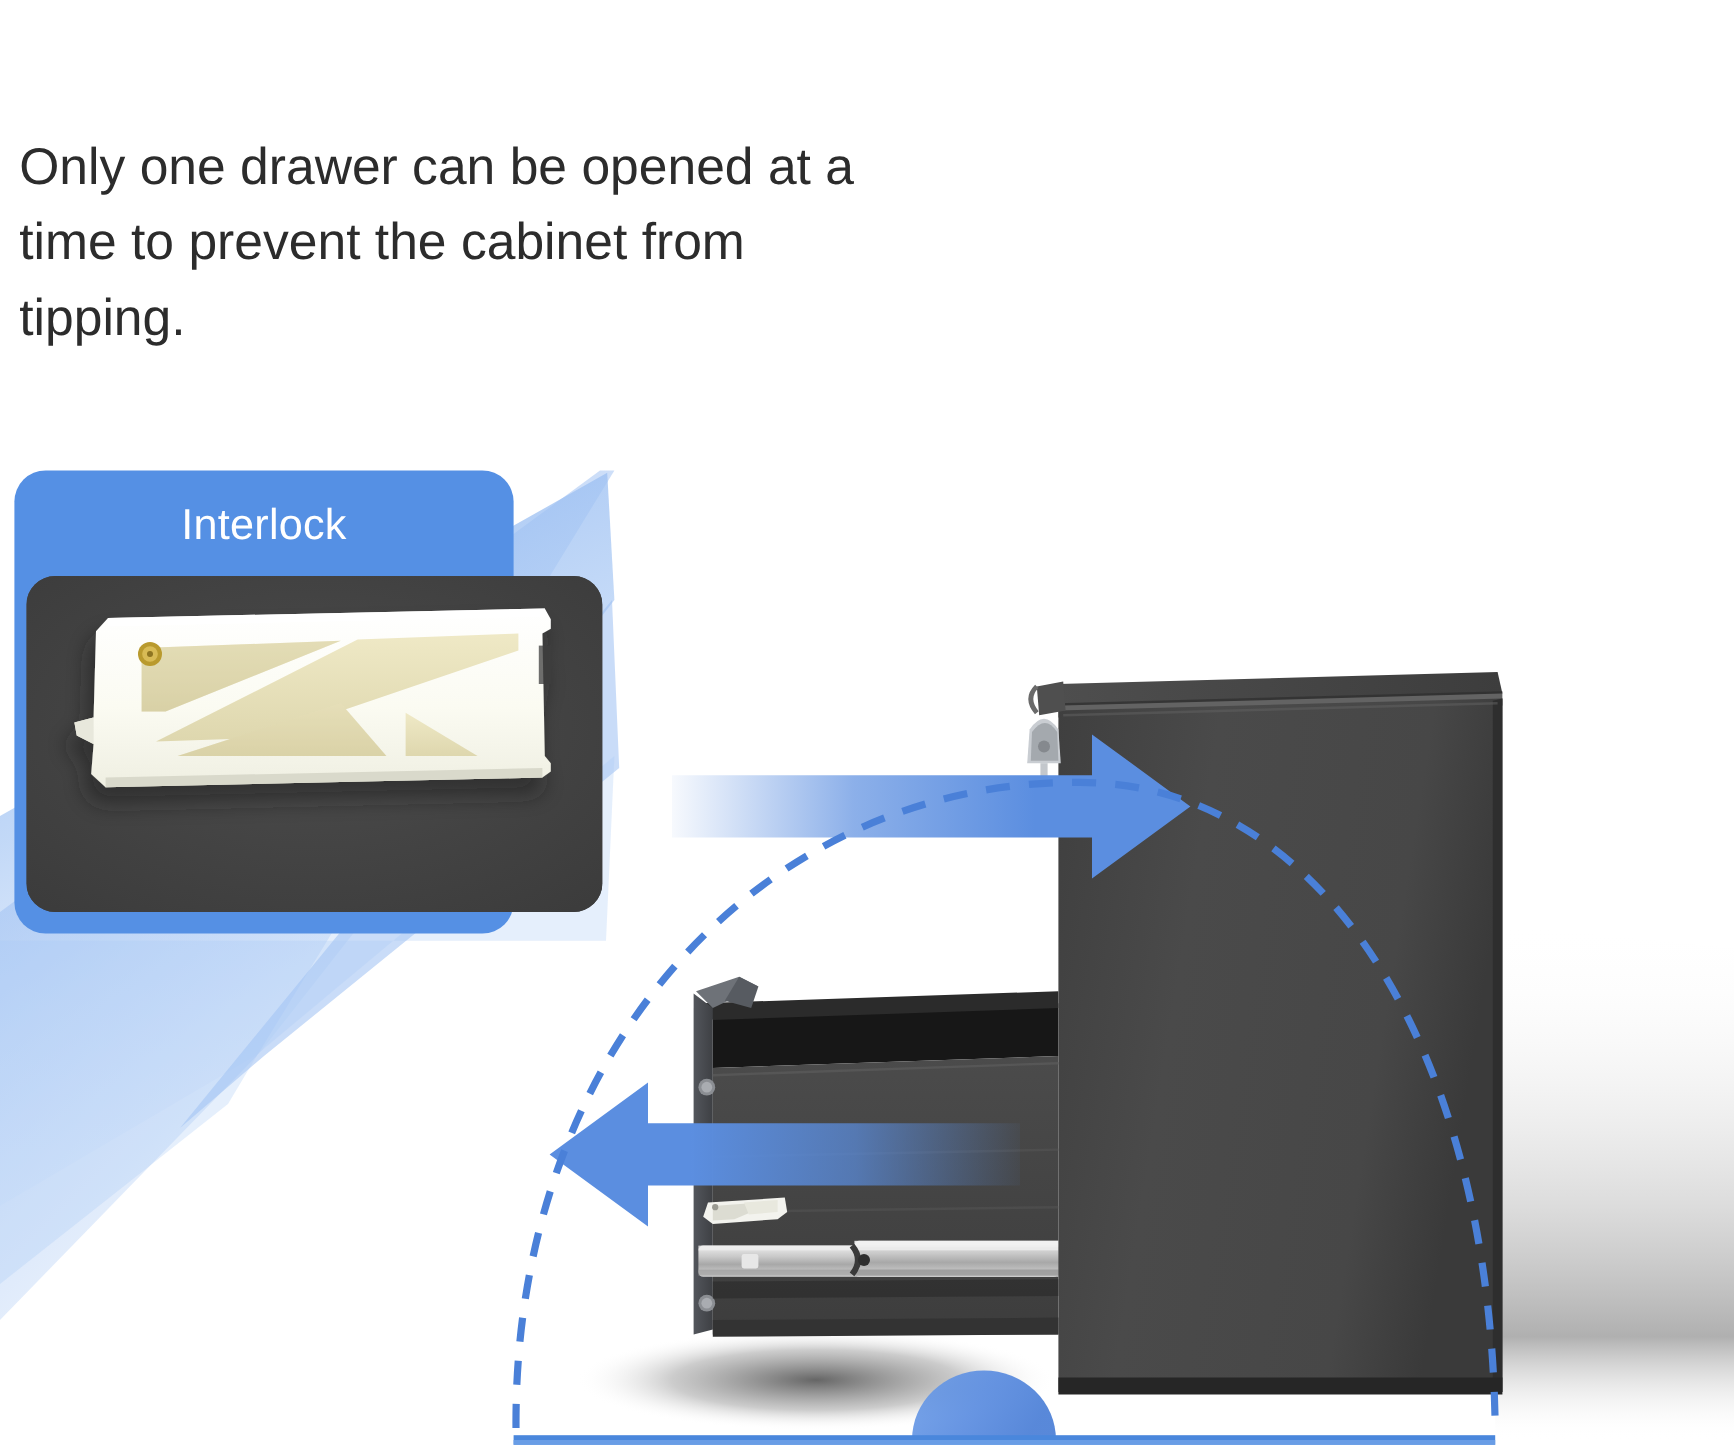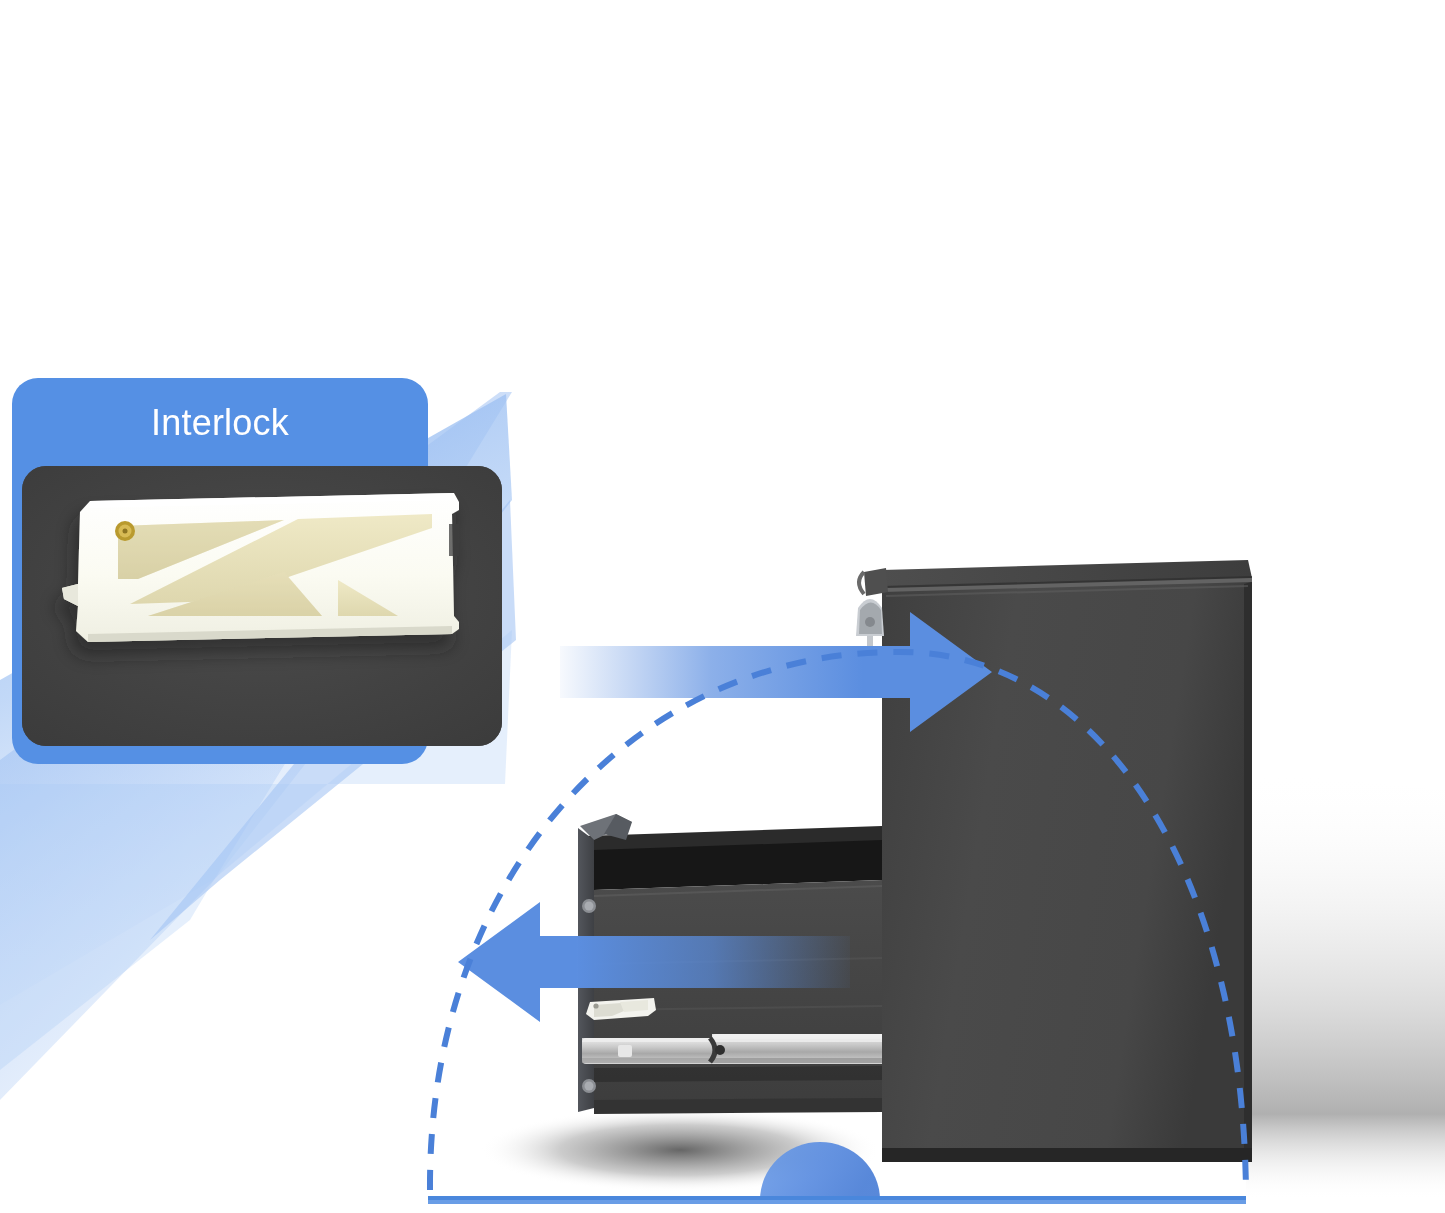--- a/index.html
+++ b/index.html
@@ -40,21 +40,21 @@
     width: 700px;
   }
 
   
   .beam { position: absolute; left: 0; top: 380px; width: 760px; height: 830px; }
 
   
   .callout {
     position: absolute;
     left: 12px;
-    top: 378px;
+    top: 392px;
     width: 416px;
     height: 386px;
     text-decoration: underline;
   }
   .callout-banner {
     position: absolute;
     inset: 0;
     background: #5590e4;
     border-radius: 26px;
   }
@@ -84,20 +84,21 @@
 
   
   svg { display: block; }
 </style>
 </head>
 <body>
 
 <div id="stage">
 
 
+  <div class="subtitle">Only one drawer can be opened at a time to prevent the cabinet from tipping.</div>
 
   <div class="beam">
     <svg width="760" height="830" viewBox="0 0 760 830">
       <defs>
         <linearGradient id="beamGrad" x1="0" y1="0" x2="0.35" y2="1">
           <stop offset="0%" stop-color="#89b2ef" stop-opacity="0.95"></stop>
           <stop offset="45%" stop-color="#a8c8f4" stop-opacity="0.70"></stop>
           <stop offset="100%" stop-color="#cfe0fa" stop-opacity="0.08"></stop>
         </linearGradient>
         <linearGradient id="beamGrad2" x1="0.1" y1="0" x2="0.8" y2="1">

